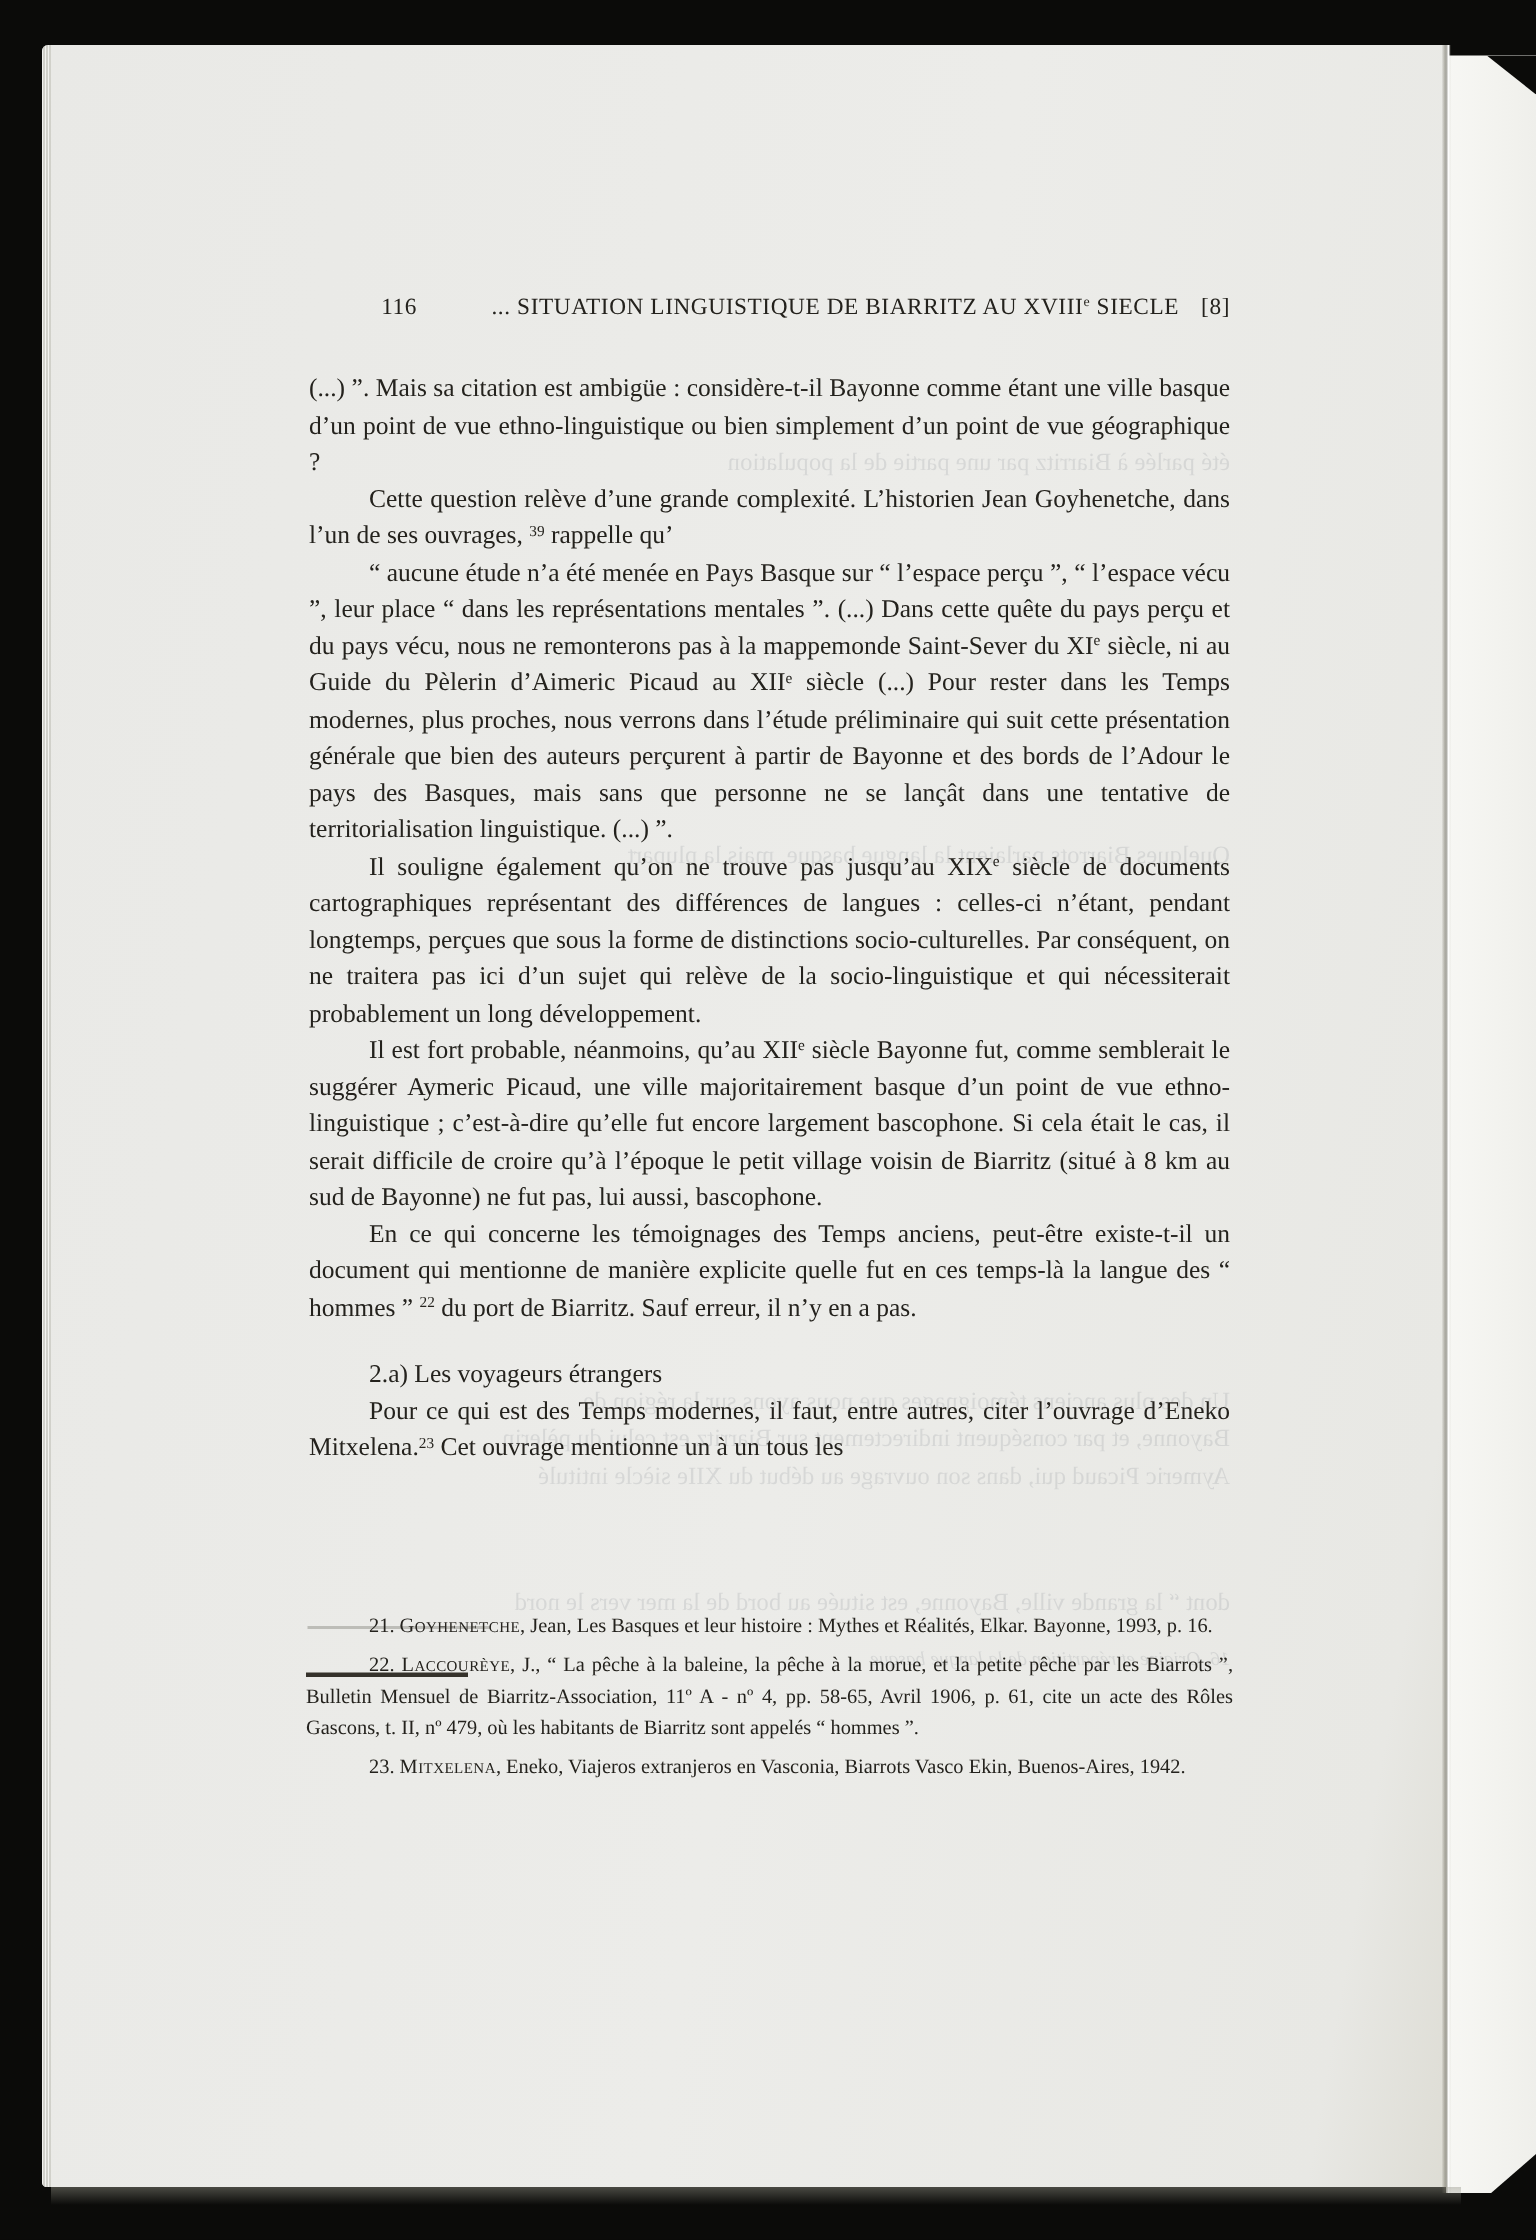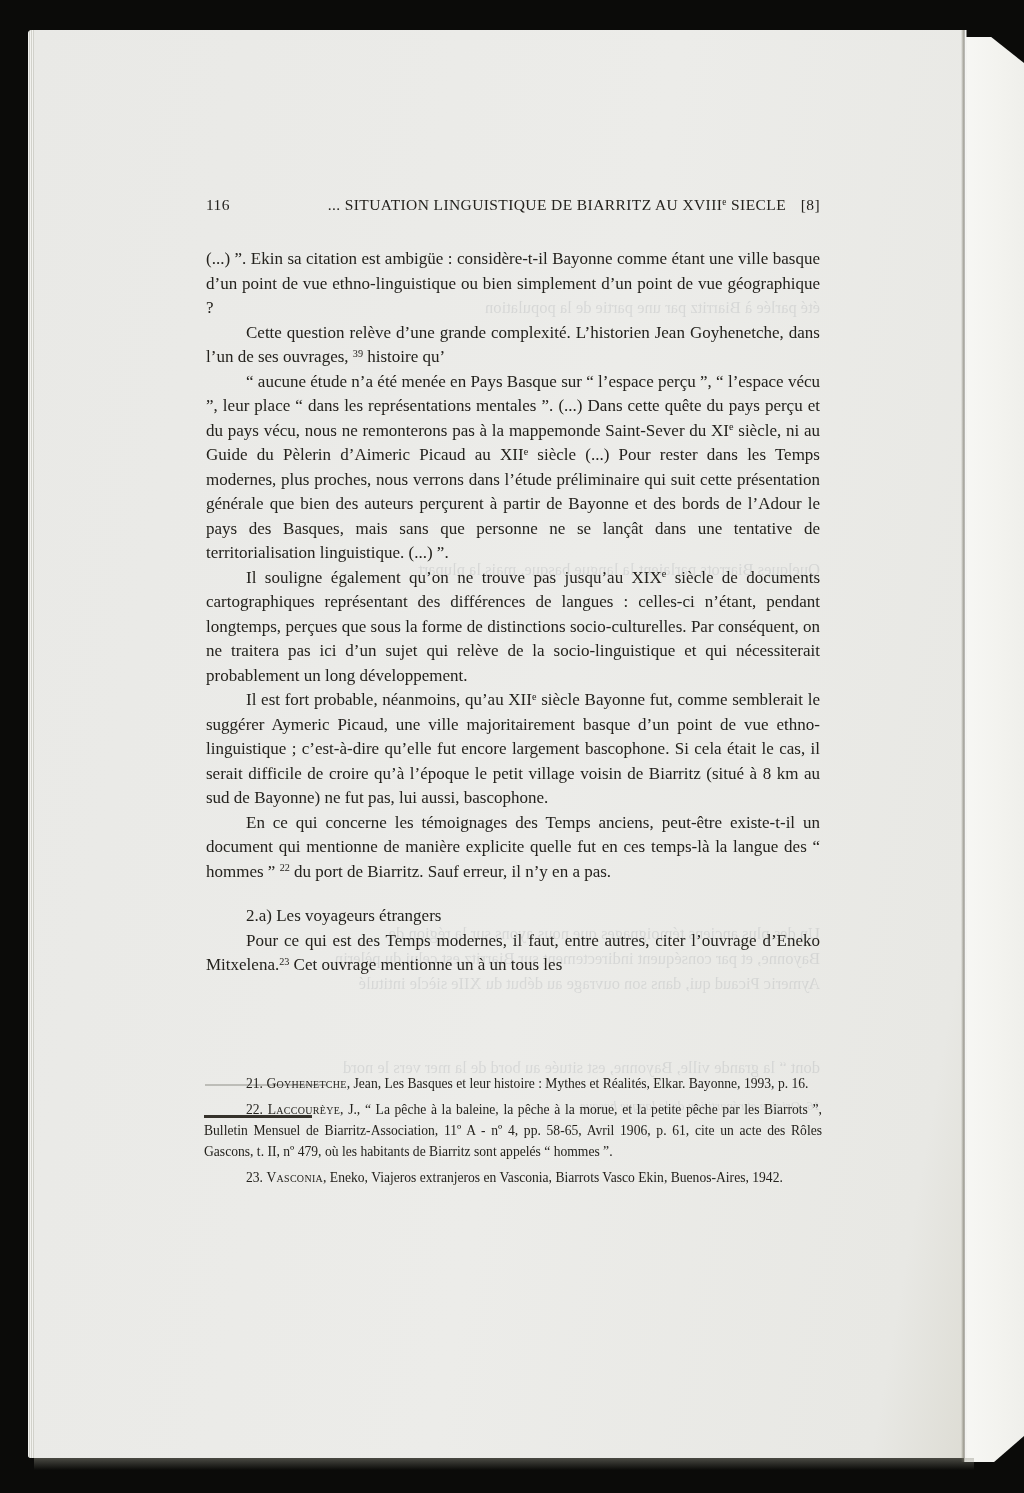--- a/index.html
+++ b/index.html
@@ -38,21 +38,21 @@
     position: absolute; left: 34px; top: 1458px; width: 940px; height: 12px;
     background: linear-gradient(180deg, rgba(150,150,138,.45), rgba(20,20,16,0));
   }
   
   .ink { color: #24221d; }
   .running-head {
     position: absolute; left: 206px; top: 196px; width: 614px;
     display: flex; align-items: baseline;
     font-size: 15.5px; letter-spacing: .4px;
   }
-  .running-head .pgnum { width: 72px; }
+  .running-head .pgnum { width: 72px; text-align: right; }
   .running-head .htitle { flex: 1; text-align: right; white-space: nowrap; }
   .running-head .bracket { width: 34px; text-align: right; }
   .body-text {
     position: absolute; left: 206px; top: 247px; width: 614px;
     font-size: 17px; line-height: 24.5px; text-align: justify;
   }
   .para { margin: 0; text-indent: 40px; }
   .para.no-indent { text-indent: 0; }
   .para.heading { margin-top: 20px; }
   sup { font-size: .6em; line-height: 0; vertical-align: baseline; position: relative; top: -.5em; }
@@ -110,28 +110,28 @@
 <div class="ghost small g6">16. Origine et répartition de la langue basque</div>
 <div class="ghost-rule"></div>
 
 <div class="running-head ink">
   <span class="pgnum">116</span>
   <span class="htitle"><span>... SITUATION LINGUISTIQUE DE BIARRITZ AU XVIII</span><sup>e</sup><span> SIECLE</span></span>
   <span class="bracket">[8]</span>
 </div>
 
 <div class="body-text ink">
-  <p class="para no-indent"><span>(...) ”. Ekin sa citation est ambigüe : considère-t-il Bayonne comme étant une ville </span><span class="it">basque</span><span> d’un point de vue ethno-linguistique ou bien simplement d’un point de vue géographique ?</span></p>
-  <p class="para"><span>Cette question relève d’une grande complexité. L’historien Jean Goyhenetche, dans l’un de ses ouvrages, </span><sup>39</sup><span> histoire qu’</span></p>
+  <p class="para no-indent"><span>(...) ”. Mais sa citation est ambigüe : considère-t-il Bayonne comme étant une ville </span><span class="it">basque</span><span> d’un point de vue ethno-linguistique ou bien simplement d’un point de vue géographique ?</span></p>
+  <p class="para"><span>Cette question relève d’une grande complexité. L’historien Jean Goyhenetche, dans l’un de ses ouvrages, </span><sup>39</sup><span> rappelle qu’</span></p>
   <p class="para"><span>“ aucune étude n’a été menée en Pays Basque sur “ l’espace perçu ”, “ l’espace vécu ”, leur place “ dans les représentations mentales ”. (...) Dans cette quête du pays perçu et du pays vécu, nous ne remonterons pas à la mappemonde Saint-Sever du XI</span><sup>e</sup><span> siècle, ni au Guide du Pèlerin d’Aimeric Picaud au XII</span><sup>e</sup><span> siècle (...) Pour rester dans les Temps modernes, plus proches, nous verrons dans l’étude préliminaire qui suit cette présentation générale que bien des auteurs perçurent à partir de Bayonne et des bords de l’Adour le pays des Basques, mais sans que personne ne se lançât dans une tentative de territorialisation linguistique. (...) ”.</span></p>
   <p class="para"><span>Il souligne également qu’on ne trouve pas jusqu’au XIX</span><sup>e</sup><span> siècle de documents cartographiques représentant des différences de langues : celles-ci n’étant, pendant longtemps, perçues que sous la forme de distinctions socio-culturelles. Par conséquent, on ne traitera pas ici d’un sujet qui relève de la socio-linguistique et qui nécessiterait probablement un long développement.</span></p>
   <p class="para"><span>Il est fort probable, néanmoins, qu’au XII</span><sup>e</sup><span> siècle Bayonne fut, comme semblerait le suggérer Aymeric Picaud, une ville majoritairement basque d’un point de vue ethno-linguistique ; c’est-à-dire qu’elle fut encore largement bascophone. Si cela était le cas, il serait difficile de croire qu’à l’époque le petit village voisin de Biarritz (situé à 8 km au sud de Bayonne) ne fut pas, lui aussi, bascophone.</span></p>
   <p class="para"><span>En ce qui concerne les témoignages des Temps anciens, peut-être existe-t-il un document qui mentionne de manière explicite quelle fut en ces temps-là la langue des “ hommes ” </span><sup>22</sup><span> du port de Biarritz. Sauf erreur, il n’y en a pas.</span></p>
   <p class="para heading"><span class="it">2.a) Les voyageurs étrangers</span></p>
   <p class="para"><span>Pour ce qui est des Temps modernes, il faut, entre autres, citer l’ouvrage d’Eneko Mitxelena.</span><sup>23</sup><span> Cet ouvrage mentionne un à un tous les</span></p>
 </div>
 
 <div class="fn-rule"></div>
 <div class="footnotes ink">
   <p class="footnote"><span>21. </span><span class="sc">Goyhenetche</span><span>, Jean, </span><span class="it">Les Basques et leur histoire : Mythes et Réalités,</span><span> Elkar. Bayonne, 1993, p. 16.</span></p>
   <p class="footnote"><span>22. </span><span class="sc">Laccourèye</span><span>, J., “ La pêche à la baleine, la pêche à la morue, et la petite pêche par les Biarrots ”, </span><span class="it">Bulletin Mensuel de Biarritz-Association,</span><span> 11º A - nº 4, pp. 58-65, Avril 1906, p. 61, cite un acte des </span><span class="it">Rôles Gascons,</span><span> t. II, nº 479, où les habitants de Biarritz sont appelés “ hommes ”.</span></p>
-  <p class="footnote"><span>23. </span><span class="sc">Vasconia</span><span>, Eneko, </span><span class="it">Viajeros extranjeros en Vasconia,</span><span> Biarrots Vasco </span><span class="it">Ekin,</span><span> Buenos-Aires, 1942.</span></p>
+  <p class="footnote"><span>23. </span><span class="sc">Mitxelena</span><span>, Eneko, </span><span class="it">Viajeros extranjeros en Vasconia,</span><span> Biarrots Vasco </span><span class="it">Ekin,</span><span> Buenos-Aires, 1942.</span></p>
 </div>
 
 </body></html>

